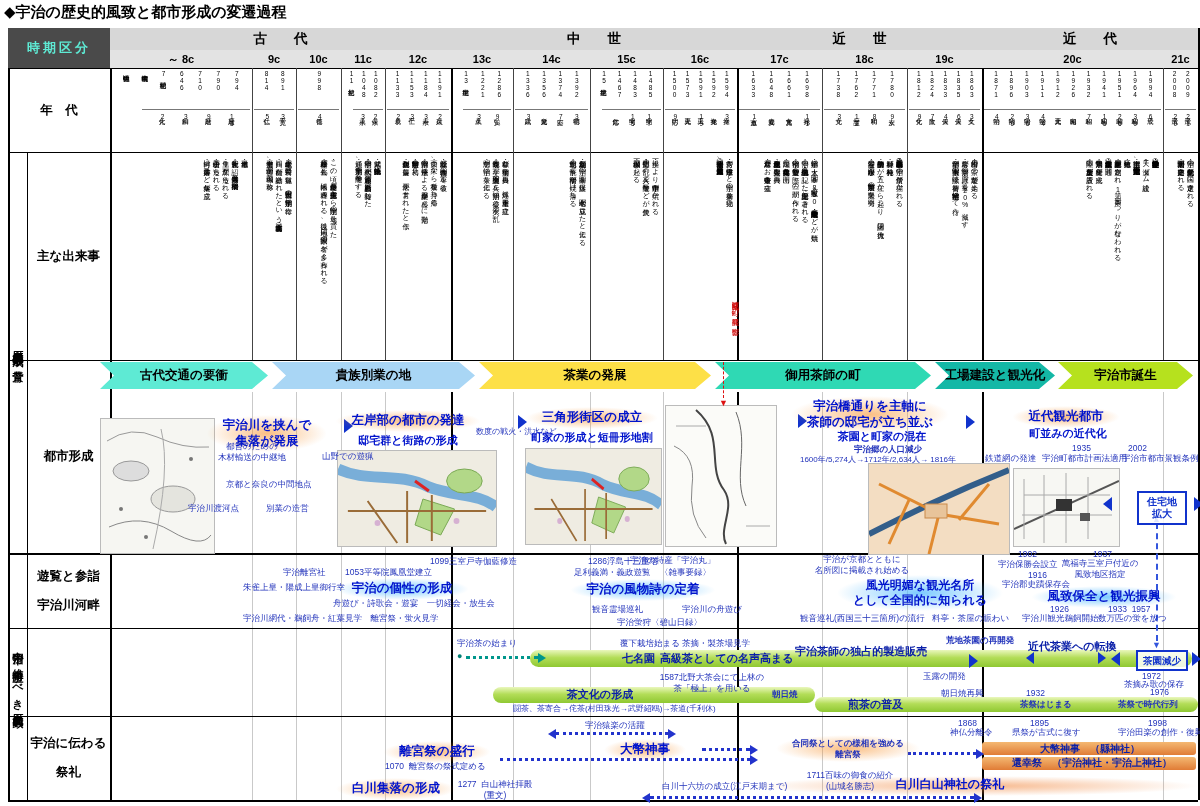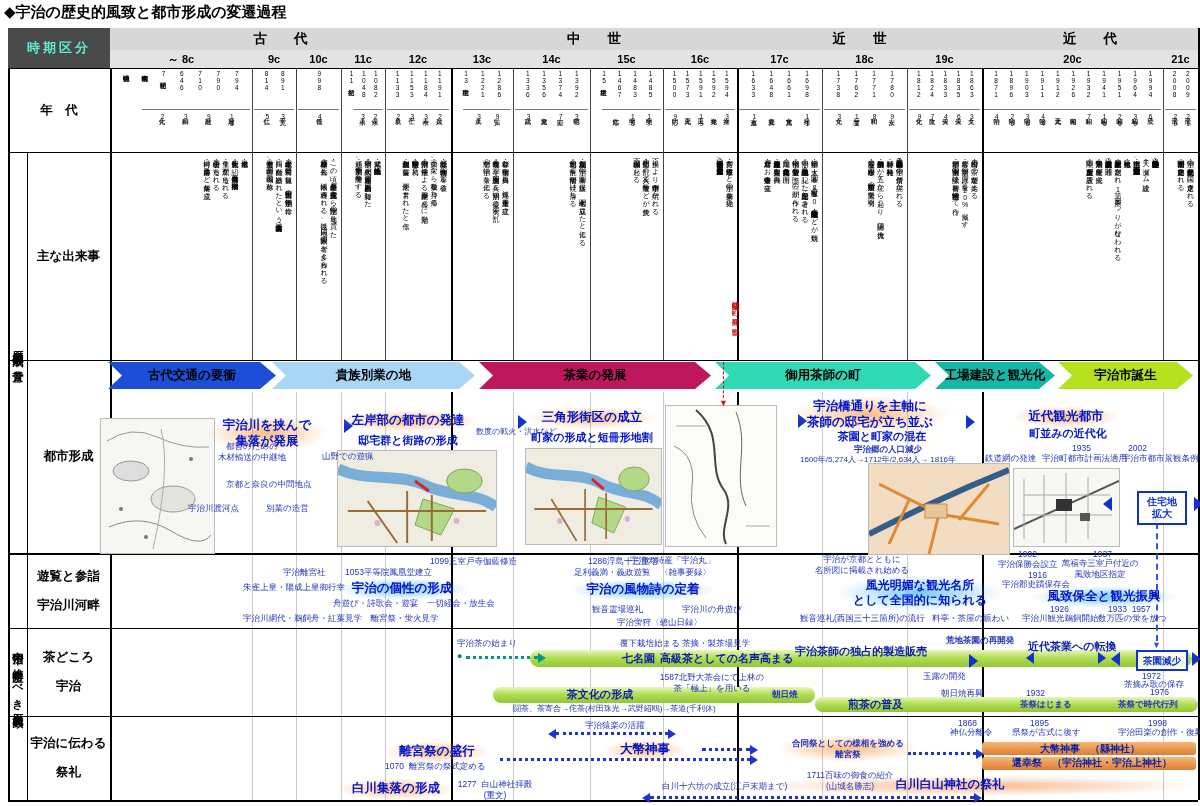--- a/index.html
+++ b/index.html
@@ -81,24 +81,20 @@
 <div id="stage">
   <div class="title">◆宇治の歴史的風致と都市形成の変遷過程</div>
   <div class="hdrdark">時期区分</div>
   <div class="rowlabel" id="lbl-era" style="top:68px;height:84px;">年　代</div>
   <div class="rowlabel" style="top:152px;height:208px;">主な出来事</div>
   <div class="rowlabel" style="top:360px;height:193px;">都市形成</div>
   <div class="rowlabel" style="top:553px;height:75px;">
     <span>遊覧と参詣</span>
     <span>宇治川河畔</span>
   </div>
-  <div class="rowlabel" style="top:628px;height:88px;">
-    <span>茶どころ</span>
-    <span>宇治</span>
-  </div>
   <div class="rowlabel" style="top:716px;height:84px;">
     <span>宇治に伝わる</span>
     <span>祭礼</span>
   </div>
   <div class="striplabel" style="top:152px;height:401px;">歴史的風致形成の背景</div>
   <div class="striplabel" style="top:553px;height:247px;">宇治市の維持向上すべき歴史的風致</div>
 <div class="hline" style="left: 8px; top: 28px; width: 1190px; height: 1.5px;"></div>
     <div class="hline" style="left: 110px; top: 50px; width: 1088px; height: 1px;"></div>
     <div class="hline" style="left: 8px; top: 68px; width: 1190px; height: 1px;"></div>
     <div class="hline" style="left: 8px; top: 152px; width: 1190px; height: 1px;"></div>
@@ -409,23 +405,23 @@
       <div class="ev">・巨椋池干拓</div>
       <div class="ev">・全国茶業記念日が制定され、第1回茶まつりが行なわれる</div>
       <div class="ev">・奈良電鉄〈現近鉄京都線〉が開通</div>
       <div class="ev">・宇治川電気の発電所が完成</div>
       <div class="ev">・陸軍の火薬製造所が設置される</div>
     </div>
     <div class="evcell" style="left: 1165px; width: 31px;">
       <div class="ev">・宇治の文化的景観が国に選定される</div>
       <div class="ev">・宇治川太閤堤が史跡指定される</div>
     </div>
-    <div class="chev" style="left: 108px; width: 168px; background: #1d4ed8;">古代交通の要衝</div>
+    <div class="chev" style="left: 100px; width: 168px; background: #5eead4;">古代交通の要衝</div>
     <div class="chev" style="left: 272px; width: 203px; background: rgb(169, 214, 245);">貴族別業の地</div>
-    <div class="chev" style="left: 479px; width: 232px; background: #be185d;">茶業の発展</div>
+    <div class="chev" style="left: 479px; width: 232px; background: #fde047;">茶業の発展</div>
     <div class="chev" style="left: 715px; width: 216px; background: rgb(47, 217, 180);">御用茶師の町</div>
     <div class="chev" style="left: 935px; width: 120px; background: #14b8a6;">工場建設と観光化</div>
     <div class="chev" style="left: 1058px; width: 135px; background: rgb(182, 225, 30);">宇治市誕生</div>
     <div class="map" style="left: 100px; top: 418px; width: 113px; height: 134px;">
       <svg viewBox="0 0 113 134" preserveAspectRatio="none">
         <rect width="113" height="134" fill="#f6f6f2"></rect>
         <path d="M6 22 Q30 6 56 18 T108 28" stroke="#999" fill="none"></path>
         <ellipse cx="30" cy="52" rx="18" ry="10" fill="#ddd" stroke="#999"></ellipse>
         <ellipse cx="72" cy="80" rx="22" ry="13" fill="#e4e4de" stroke="#999"></ellipse>
         <path d="M8 108 Q40 94 70 112 T110 116" stroke="#888" fill="none"></path>

